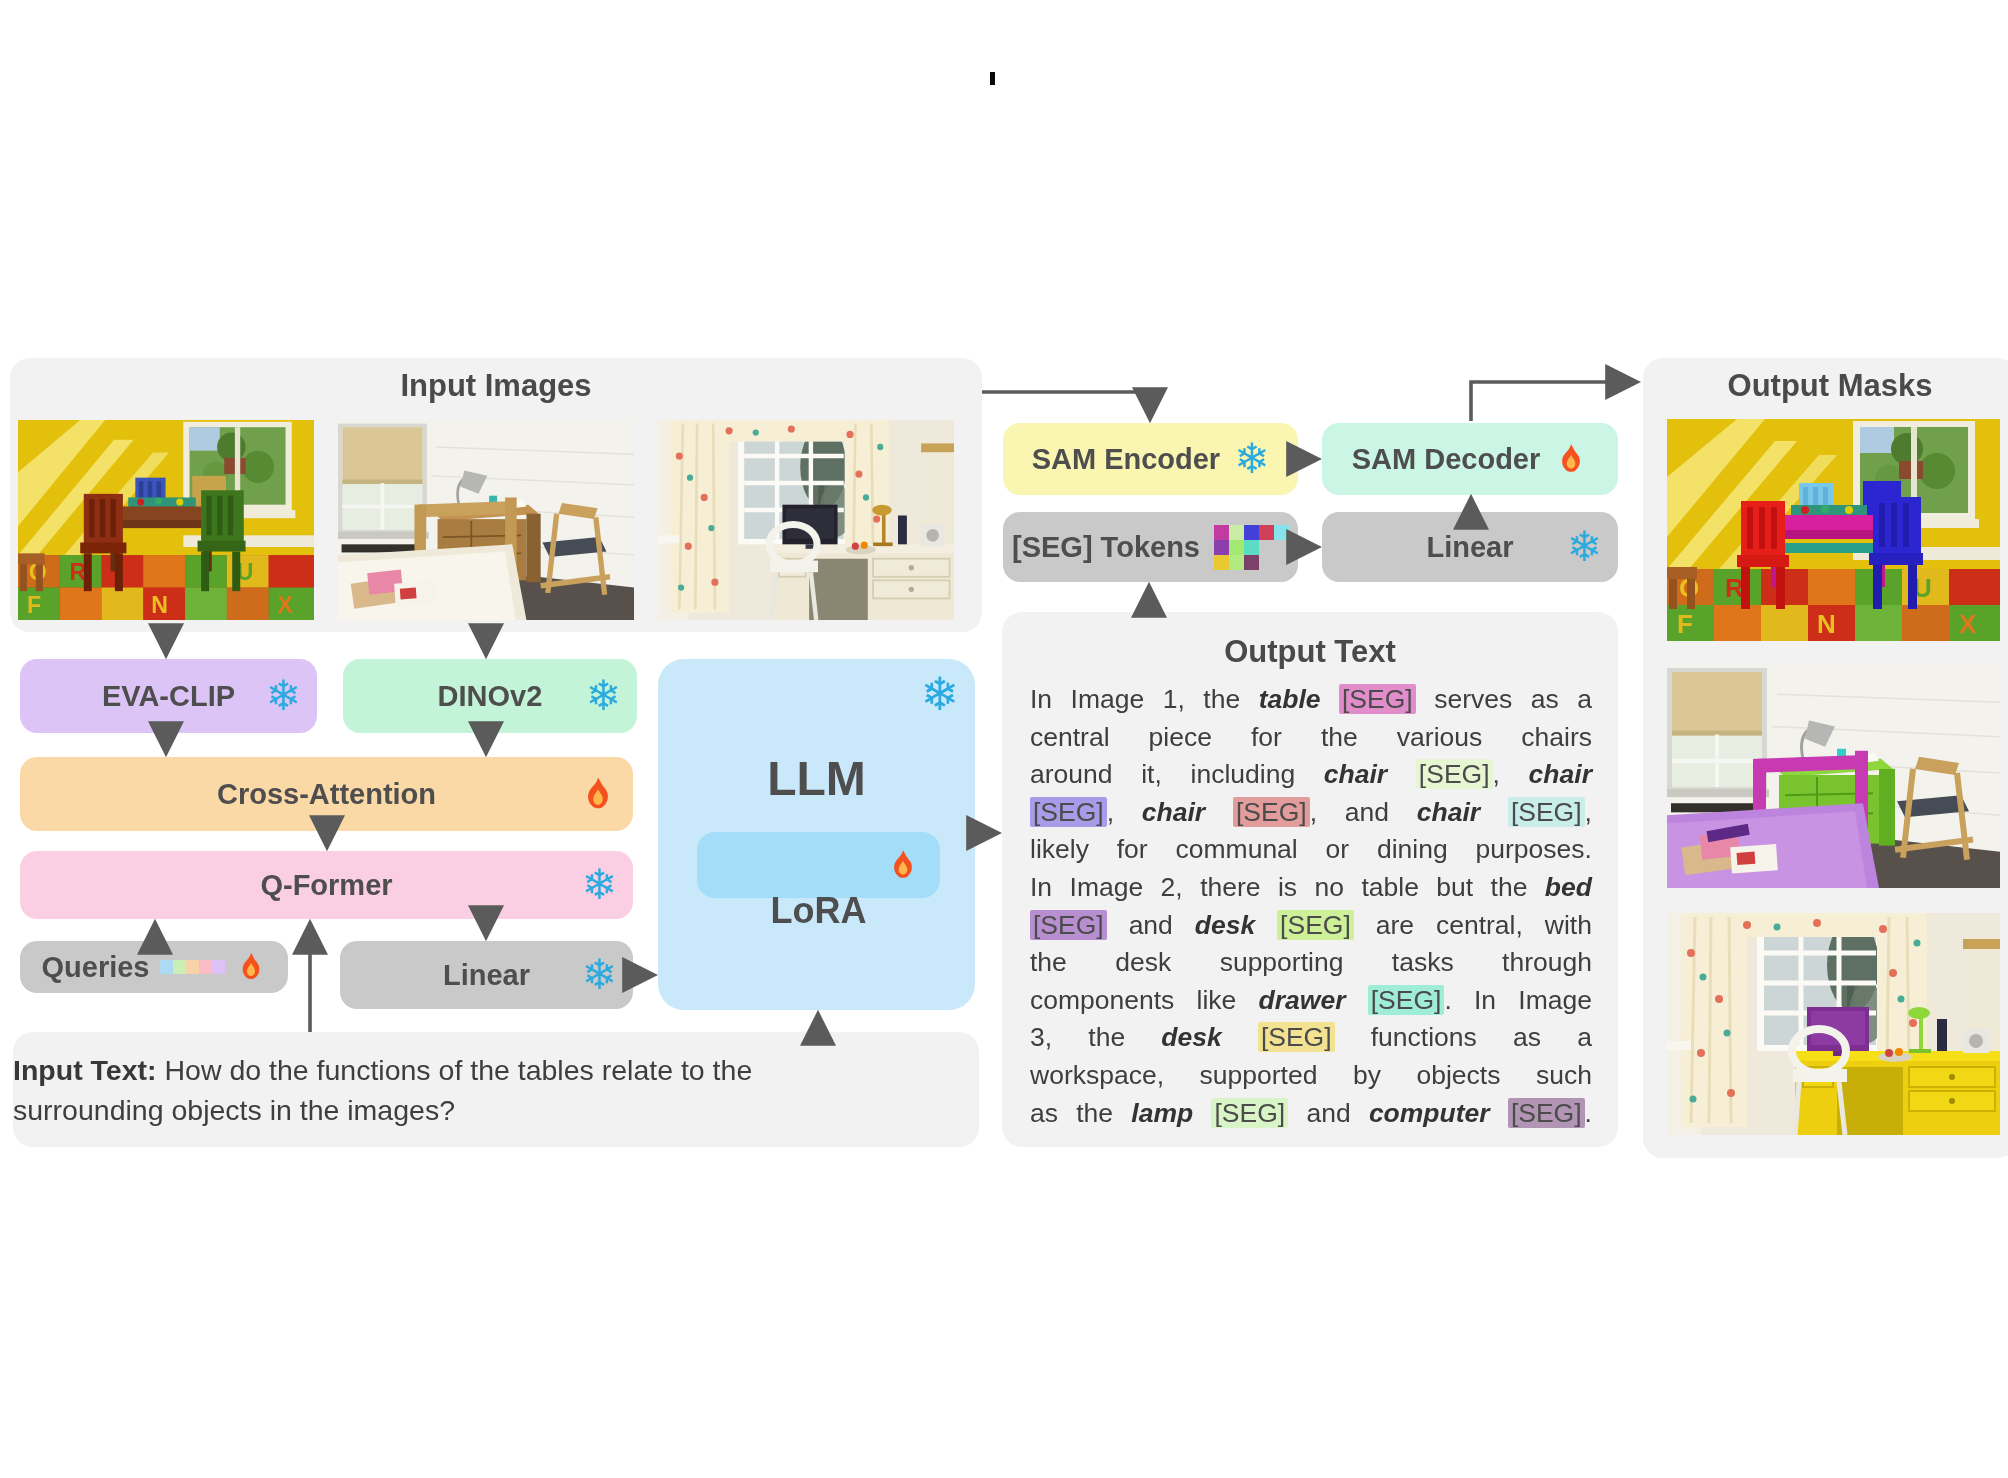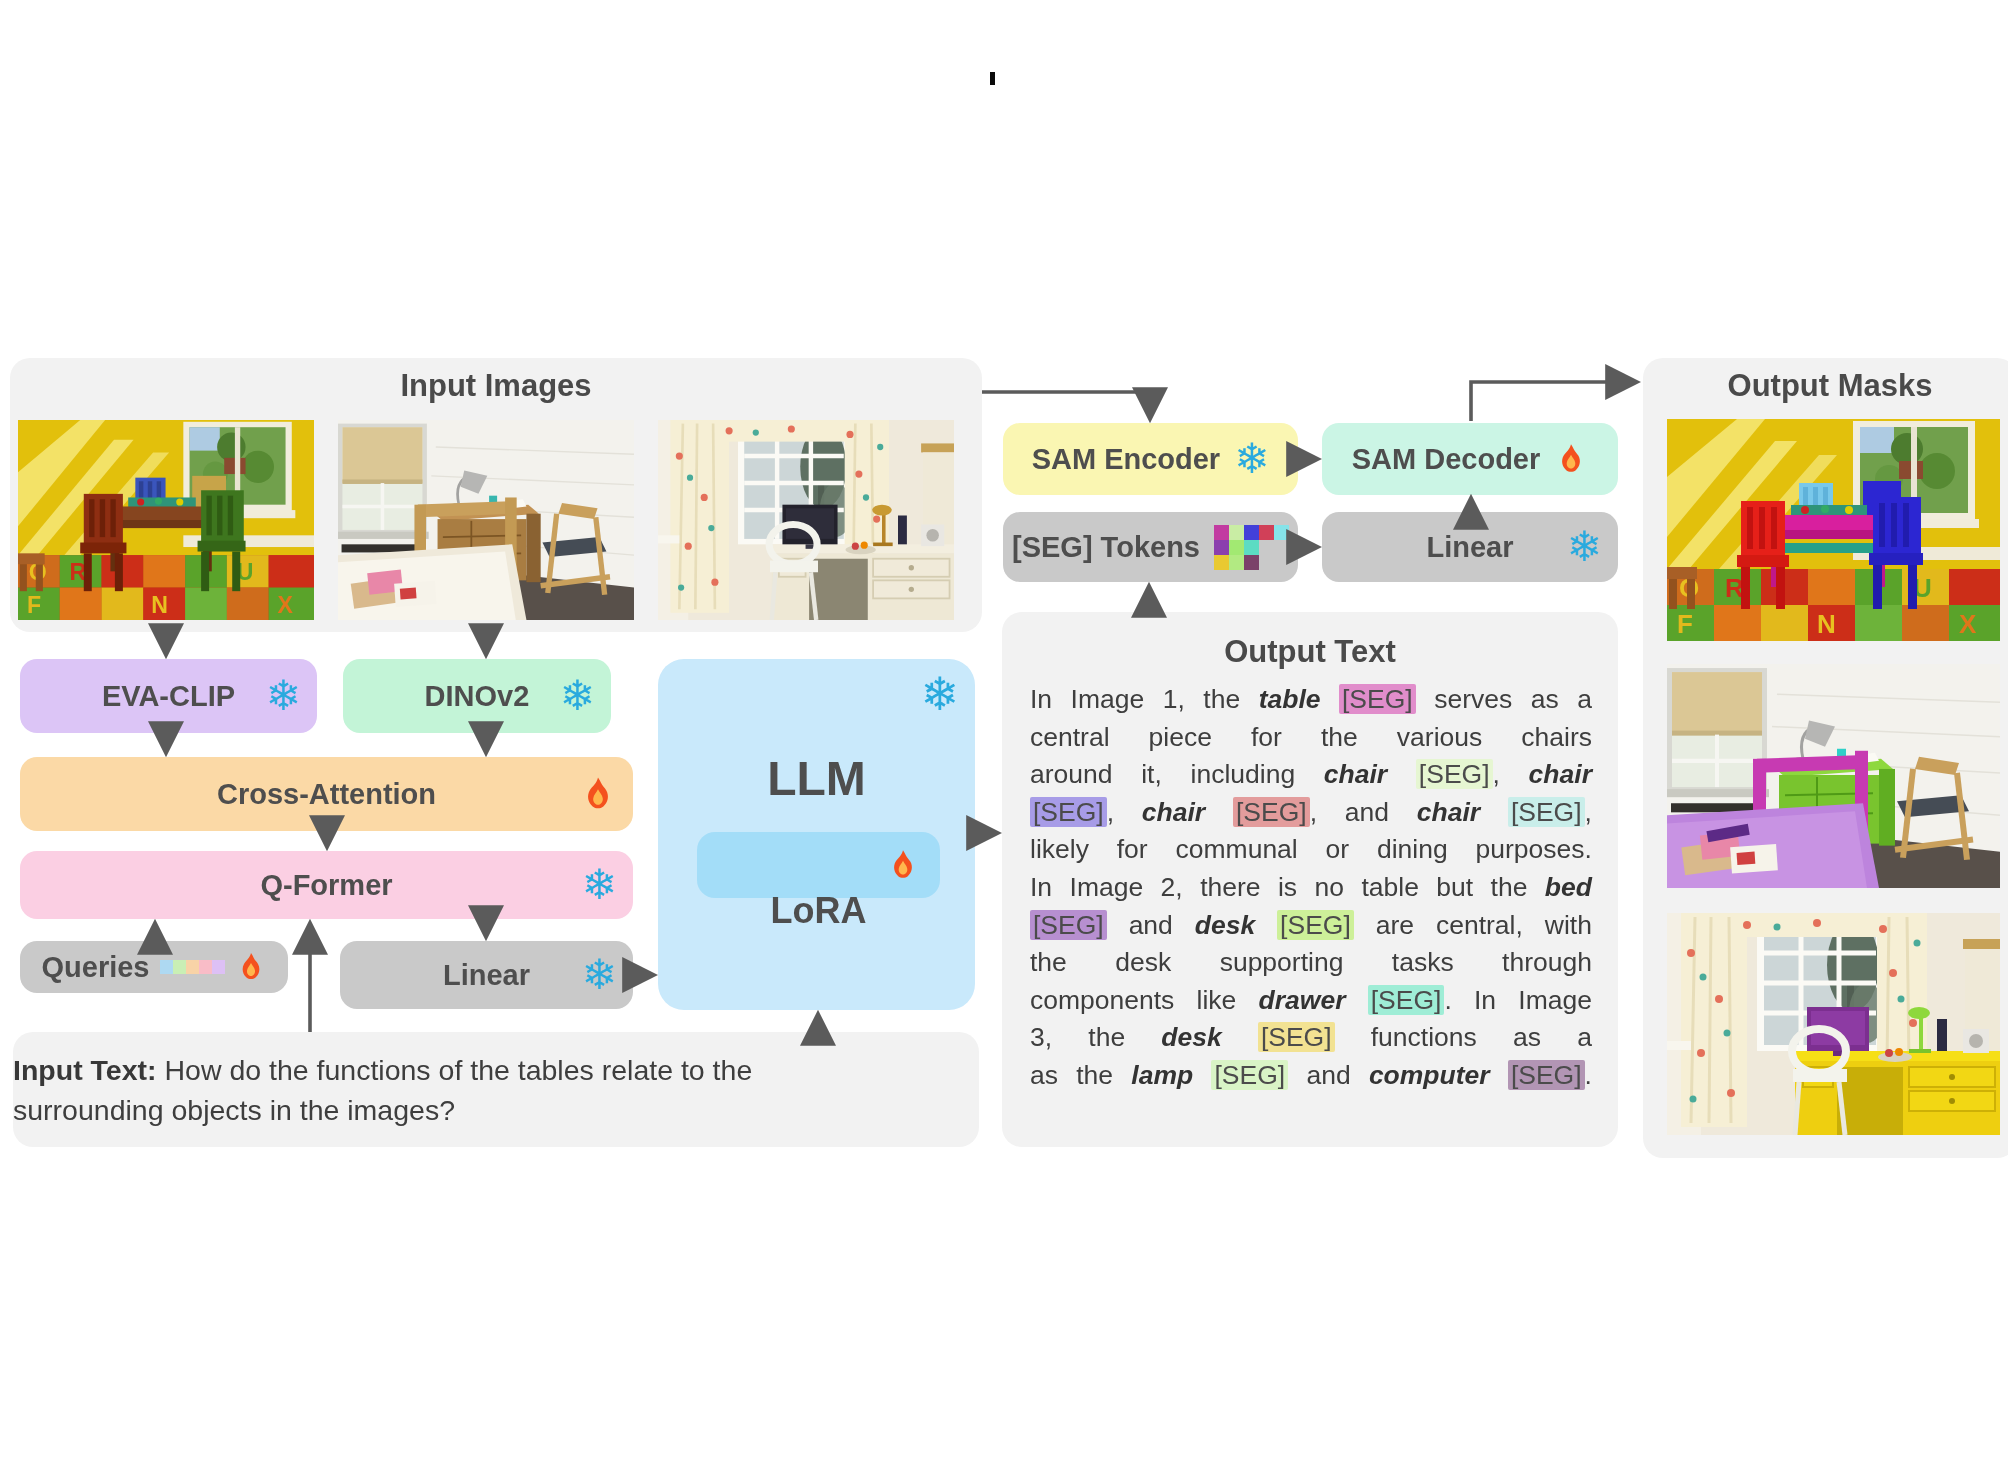--- a/index.html
+++ b/index.html
@@ -287,21 +287,21 @@
           <line x1="172" y1="169" x2="178" y2="222"></line>
         </g>
     </svg>
   </figure>
 
   <div class="box" id="eva-clip" style="left: 20px; top: 659px; width: 297px; height: 74px; background: rgb(220, 197, 246);">
     <span class="lbl">EVA-CLIP</span>
     <span class="snow icon-right">❄</span>
   </div>
 
-  <div class="box" style="left: 343px; top: 659px; width: 268px; height: 74px; background: rgb(195, 244, 215);">
+  <div class="box" style="left: 343px; top: 659px; width: 294px; height: 74px; background: rgb(195, 244, 215);">
     <span class="lbl">DINOv2</span>
     <span class="snow icon-right">❄</span>
   </div>
 
   <div class="box" style="left: 20px; top: 757px; width: 613px; height: 74px; background: rgb(251, 217, 166);">
     <span class="lbl">Cross-Attention</span>
     <span class="icon-right">
       <svg class="flame" viewBox="0 0 32 32">
           <path fill="#f4511e" d="M16 2c-1 5-5 7.5-7 11-2.5 4.5-1.5 10 2.5 13.5 2.5 2.1 6.5 2.1 9 0C24.5 23 25.5 17.5 23 13c-1.2-2.2-3.5-4-4.5-6.5C18 5 17 3.5 16 2z"></path>
           <path fill="#ffb74d" d="M16 12c-1.5 3-3.5 4.5-4 7.5-.4 2.8 1.5 5.5 4 5.5s4.4-2.7 4-5.5c-.5-3-2.5-4.5-4-7.5z"></path>
@@ -484,20 +484,27 @@
           <span class="word"><span>Image</span></span>
         </div>
         <div class="ot-line">
           <span class="word"><span>3,</span></span>
           <span class="word"><span>the</span></span>
           <span class="word"><span class="bi">desk</span></span>
           <span class="word"><span class="seg" style="background: rgb(242, 226, 146);">[SEG]</span></span>
           <span class="word"><span>functions</span></span>
           <span class="word"><span>as</span></span>
           <span class="word"><span>a</span></span>
+        </div>
+        <div class="ot-line">
+          <span class="word"><span>workspace,</span></span>
+          <span class="word"><span>supported</span></span>
+          <span class="word"><span>by</span></span>
+          <span class="word"><span>objects</span></span>
+          <span class="word"><span>such</span></span>
         </div>
         <div class="ot-line">
           <span class="word"><span>as</span></span>
           <span class="word"><span>the</span></span>
           <span class="word"><span class="bi">lamp</span></span>
           <span class="word"><span class="seg" style="background: rgb(217, 244, 198);">[SEG]</span></span>
           <span class="word"><span>and</span></span>
           <span class="word"><span class="bi">computer</span></span>
           <span class="word"><span class="seg" style="background: rgb(178, 149, 180);">[SEG]</span><span>.</span></span>
         </div>

